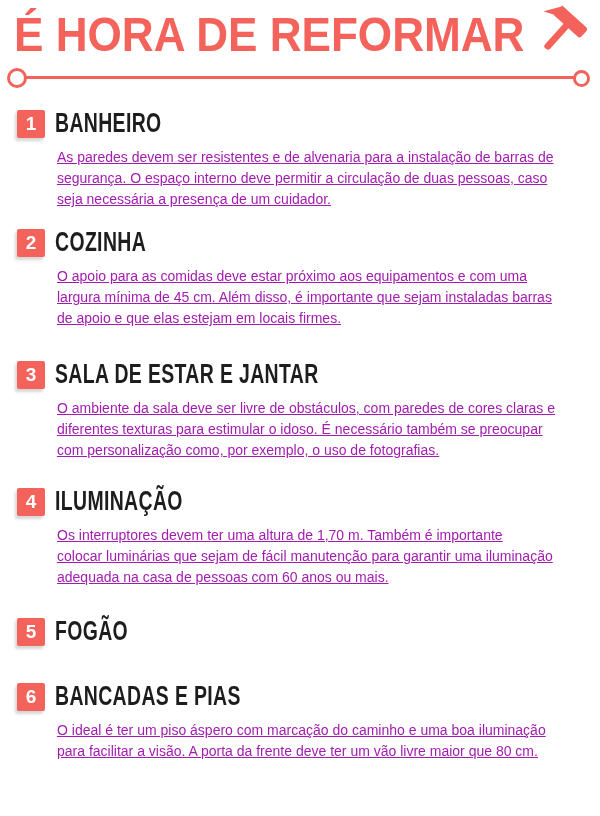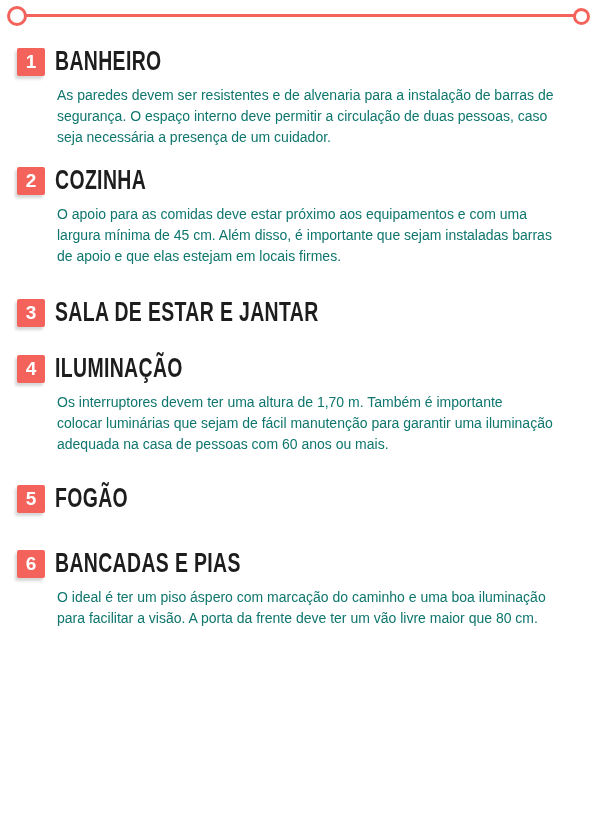--- a/index.html
+++ b/index.html
@@ -98,29 +98,40 @@
     color: #1d1d1d;
     letter-spacing: 0.5px;
     white-space: nowrap;
     transform: scaleX(0.72);
     transform-origin: left center;
   }
   .section-body {
     margin: 8px 7px 0 40px;
     font-size: 14px;
     line-height: 21px;
-    color: #0f766e;
+    color: #a21caf;
     white-space: pre;
+    text-decoration: underline;
   }
 </style>
 </head>
 <body>
 
 <div class="page">
 
+  <div class="header">
+    <h1 class="page-title">É HORA DE REFORMAR</h1>
+    <svg class="hammer" viewBox="0 0 64 64" xmlns="http://www.w3.org/2000/svg" fill="currentColor" aria-hidden="true">
+      <g transform="rotate(42 32 32)">
+        <rect x="28.5" y="18" width="8" height="40" rx="3.5"></rect>
+        <path d="M13 7 h38 a3.5 3.5 0 0 1 3.5 3.5 v8 a3.5 3.5 0 0 1 -3.5 3.5 h-38 z"></path>
+        <path d="M14 7 L1 27 L14 21 z"></path>
+      </g>
+    </svg>
+  </div>
 
   <div class="divider">
     <span class="divider-circle left"></span>
     <span class="divider-line"></span>
     <span class="divider-circle right"></span>
   </div>
 
   <section class="section s1">
     <div class="section-head">
       <span class="badge">1</span>
@@ -139,20 +150,23 @@
     <p class="section-body">O apoio para as comidas deve estar próximo aos equipamentos e com uma
 largura mínima de 45 cm. Além disso, é importante que sejam instaladas barras
 de apoio e que elas estejam em locais firmes.</p>
   </section>
 
   <section class="section s3">
     <div class="section-head">
       <span class="badge">3</span>
       <h2 class="section-title">SALA DE ESTAR E JANTAR</h2>
     </div>
+    <p class="section-body">O ambiente da sala deve ser livre de obstáculos, com paredes de cores claras e
+diferentes texturas para estimular o idoso. É necessário também se preocupar
+com personalização como, por exemplo, o uso de fotografias.</p>
   </section>
 
   <section class="section s4">
     <div class="section-head">
       <span class="badge">4</span>
       <h2 class="section-title">ILUMINAÇÃO</h2>
     </div>
     <p class="section-body">Os interruptores devem ter uma altura de 1,70 m. Também é importante
 colocar luminárias que sejam de fácil manutenção para garantir uma iluminação
 adequada na casa de pessoas com 60 anos ou mais.</p>

